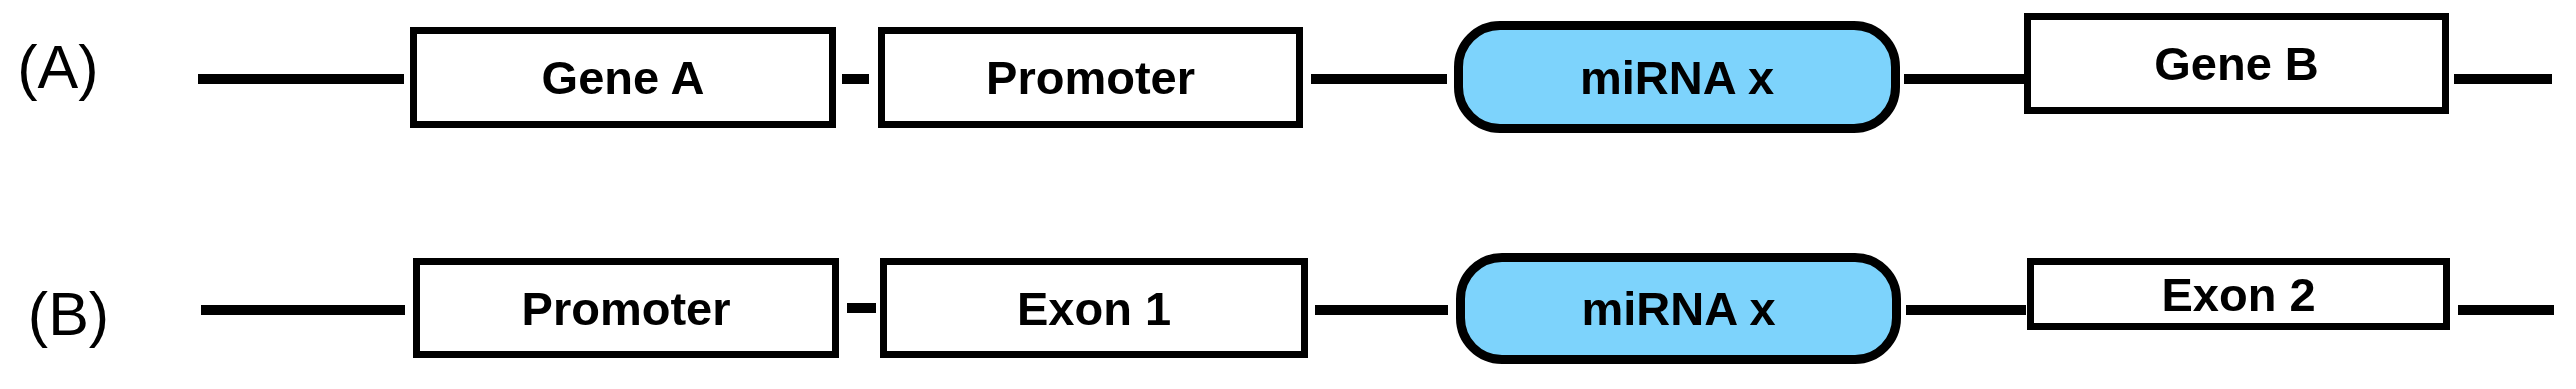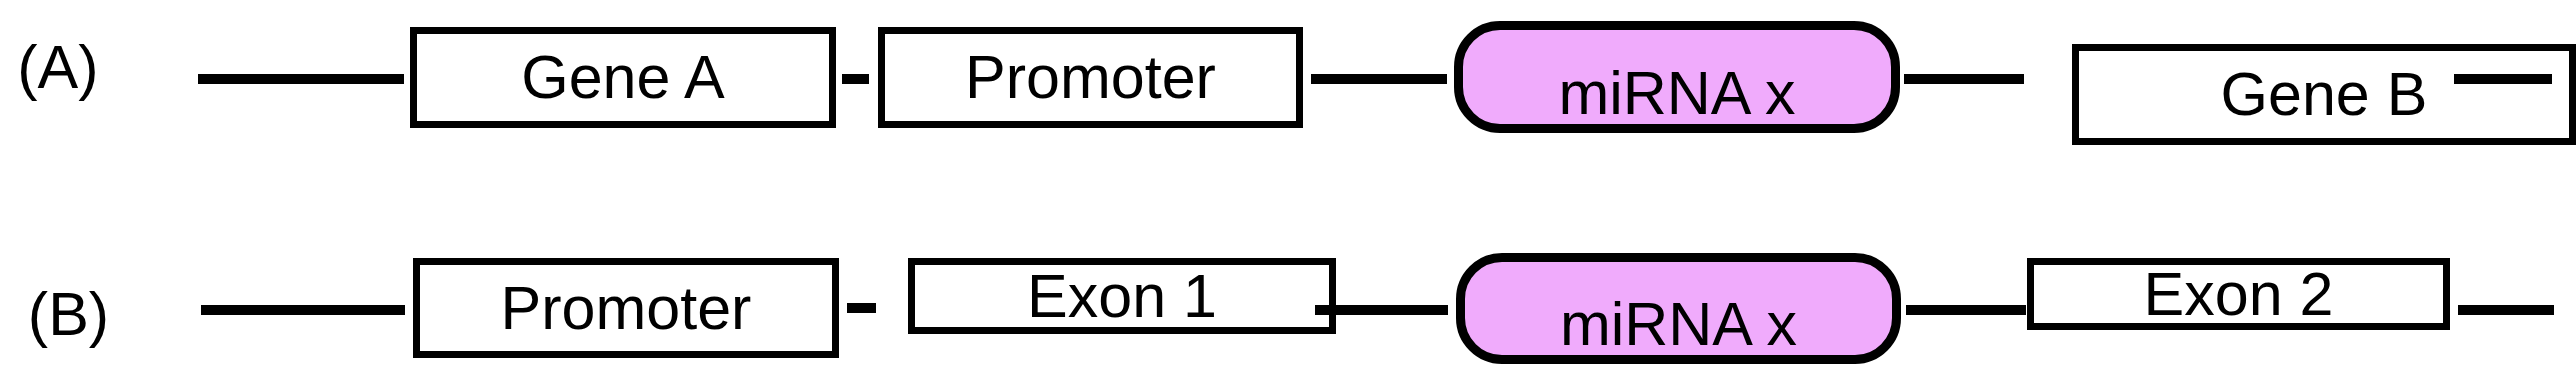--- a/index.html
+++ b/index.html
@@ -28,32 +28,33 @@
   .gene-box {
     position: absolute;
     box-sizing: border-box;
     border: 7.9px solid #000000;
     background: #ffffff;
     display: flex;
     align-items: center;
     justify-content: center;
   }
   .gene-box span, .capsule span {
-    font-size: 61px;
+    font-size: 47px;
     line-height: 1;
     white-space: nowrap;
+    font-weight: bold;
   }
   .capsule {
     position: absolute;
     box-sizing: border-box;
     border: 9.3px solid #000000;
     border-radius: 46px;
-    background: #f0abfc;
+    background: #7dd3fc;
     display: flex;
-    align-items: flex-end;
+    align-items: center;
     justify-content: center;
   }
 </style>
 </head>
 <body>
 
 <div class="canvas">
 
   <div>
     <div class="row-label" style="left:14.3px; top:37px; width:87px;">(A)</div>
@@ -71,39 +72,39 @@
     </div>
 
     <div class="hline" style="left:1311px; top:74px; width:136px;"></div>
 
     <div class="capsule" style="left:1454px; top:21.4px; width:446px; height:112px;">
       <span>miRNA x</span>
     </div>
 
     <div class="hline" style="left:1904px; top:74px; width:120px;"></div>
 
-    <div class="gene-box" style="left:2024px; top:44px; width:504px; height:101px;margin-left:48px;">
+    <div class="gene-box" style="left:2024px; top:13px; width:425px; height:101px;">
       <span>Gene B</span>
     </div>
 
     <div class="hline" style="left:2454px; top:74px; width:98px;"></div>
   </div>
 
   <div>
     <div class="row-label" style="left:25px; top:284px; width:87px;">(B)</div>
 
     <div class="hline" style="left:201px; top:305px; width:204px;"></div>
 
     <div class="gene-box" style="left:413px; top:258px; width:426px; height:100px;">
       <span>Promoter</span>
     </div>
 
     <div class="hline" style="left:847px; top:303px; width:28.6px;"></div>
 
-    <div class="gene-box" style="left:908px; top:258px; width:428px; height:76px;">
+    <div class="gene-box" style="left:880px; top:258px; width:428px; height:100px;">
       <span>Exon 1</span>
     </div>
 
     <div class="hline" style="left:1315px; top:305px; width:133px;"></div>
 
     <div class="capsule" style="left:1456px; top:253px; width:445px; height:111px;">
       <span>miRNA x</span>
     </div>
 
     <div class="hline" style="left:1906px; top:305px; width:120px;"></div>

